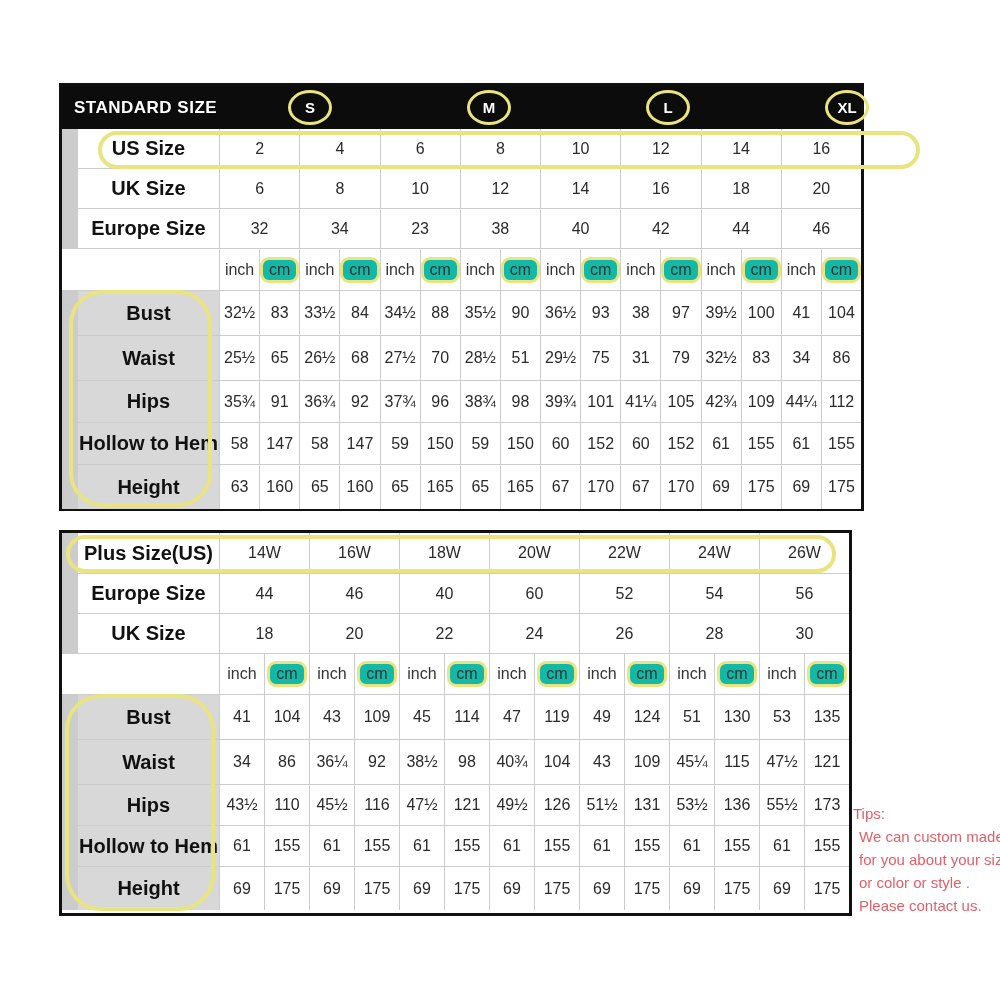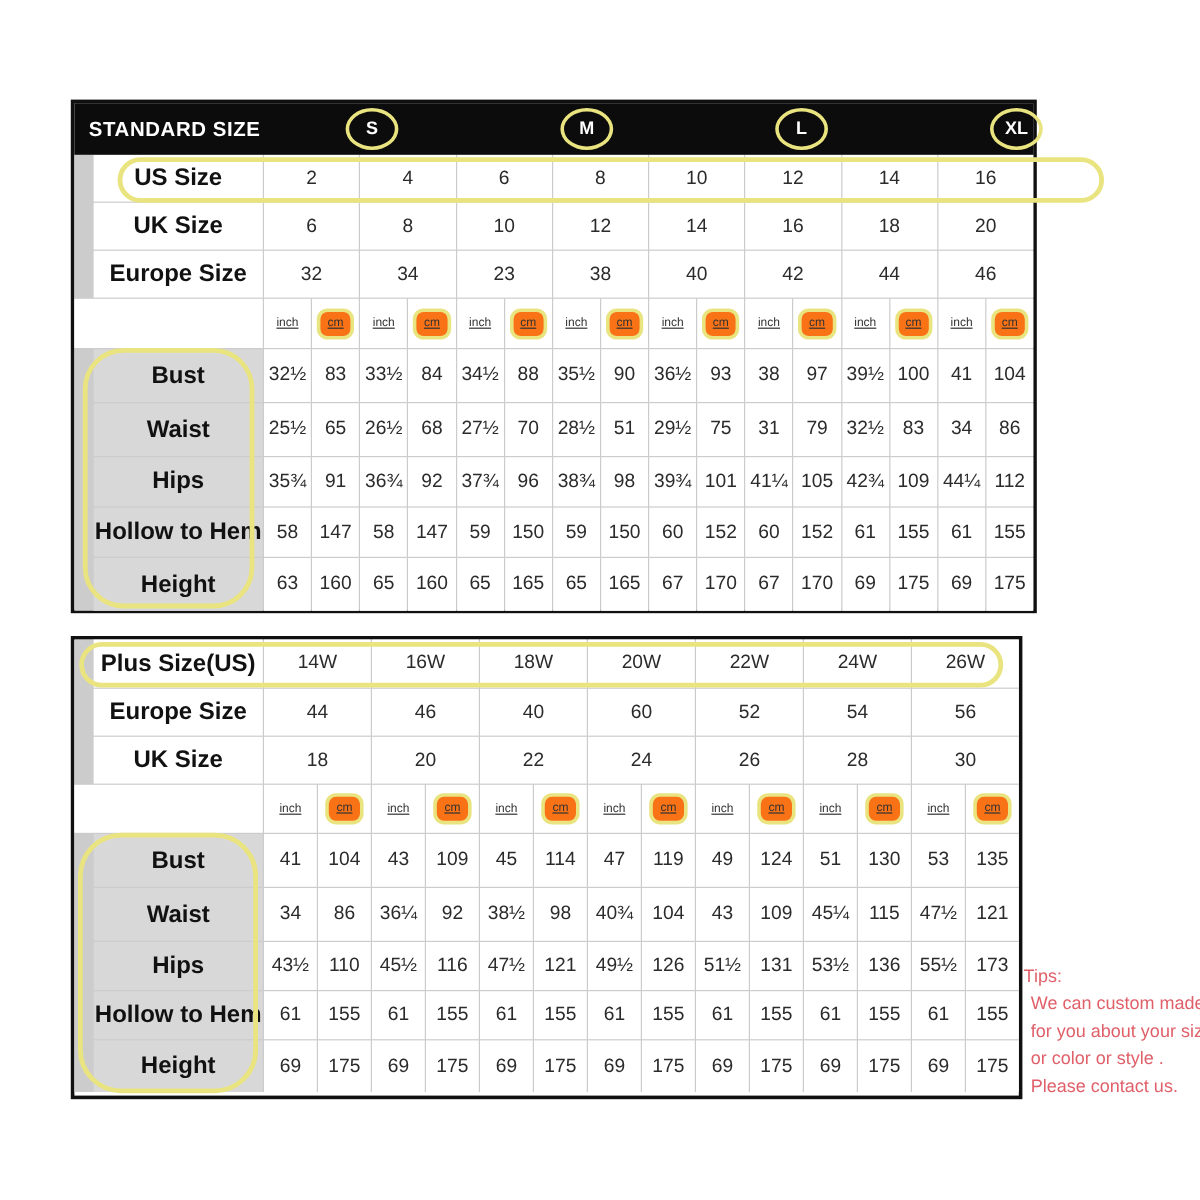--- a/index.html
+++ b/index.html
@@ -44,24 +44,24 @@
     grid-template-columns:157px repeat(14,1fr);
     grid-template-rows:40px 39px 39px 40px 44px 44px 40px 40px 43px;
   }
   .cell{
     background:#fff;display:flex;align-items:center;justify-content:center;
     font-size:16px;color:#2b2b2b;overflow:hidden;
   }
   .lbl{font-weight:700;font-size:20px;color:#111;margin-left:16px;}
   .gray{background:var(--gray);}
   .span2{grid-column:span 2;}
-  .unit{font-size:10px;color:#333;text-decoration:underline;}
+  .unit{font-size:16px;color:#333;}
   .cm-box{
     border:3px solid var(--yellow);border-radius:9px;padding:0 6px;line-height:20px;
-    background:#f97316;
+    background:#14b8a6;
   }
 
   .oval{
     position:absolute;border:4px solid var(--yellow);border-radius:22px;
     pointer-events:none;box-sizing:border-box;
   }
   #oval-us{left:36px;top:45px;width:822px;height:38px;border-radius:19px;}
   #oval-labels1{left:7px;top:204px;width:143px;height:217px;border-radius:34px;}
   #oval-plus{left:4px;top:2px;width:770px;height:38px;border-radius:19px;}
   #oval-labels2{left:3px;top:161px;width:150px;height:217px;border-radius:36px;}

